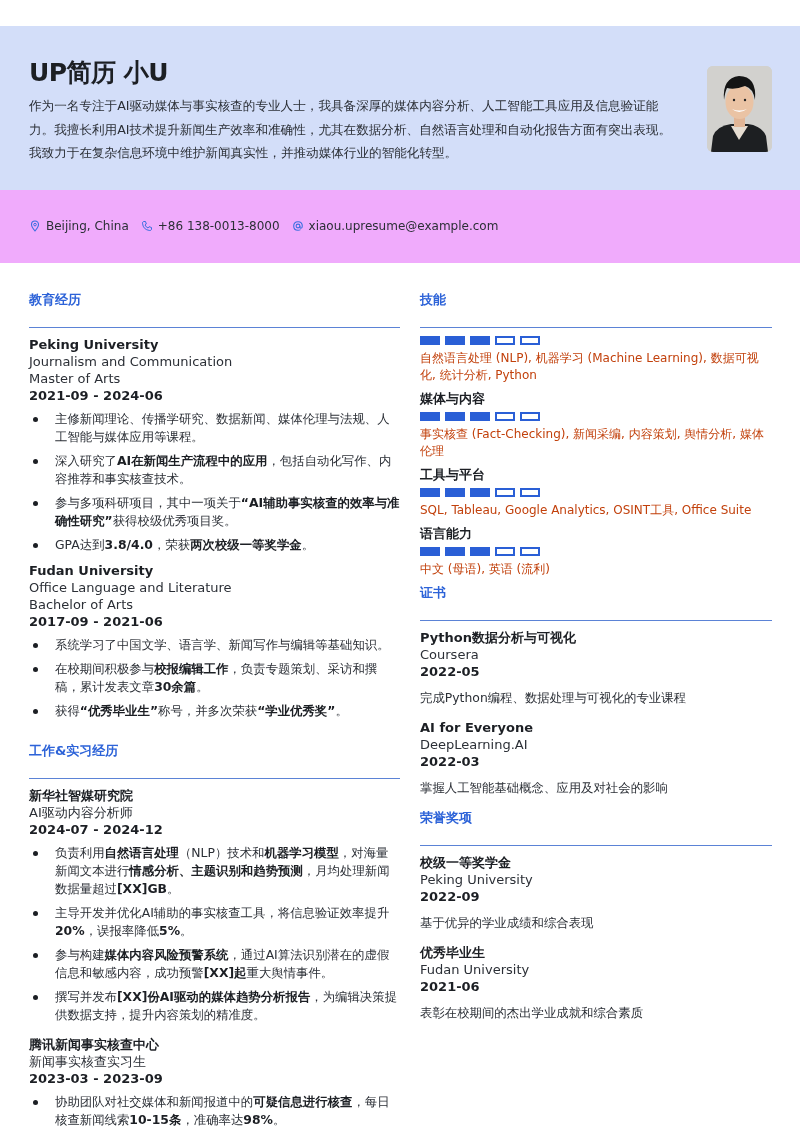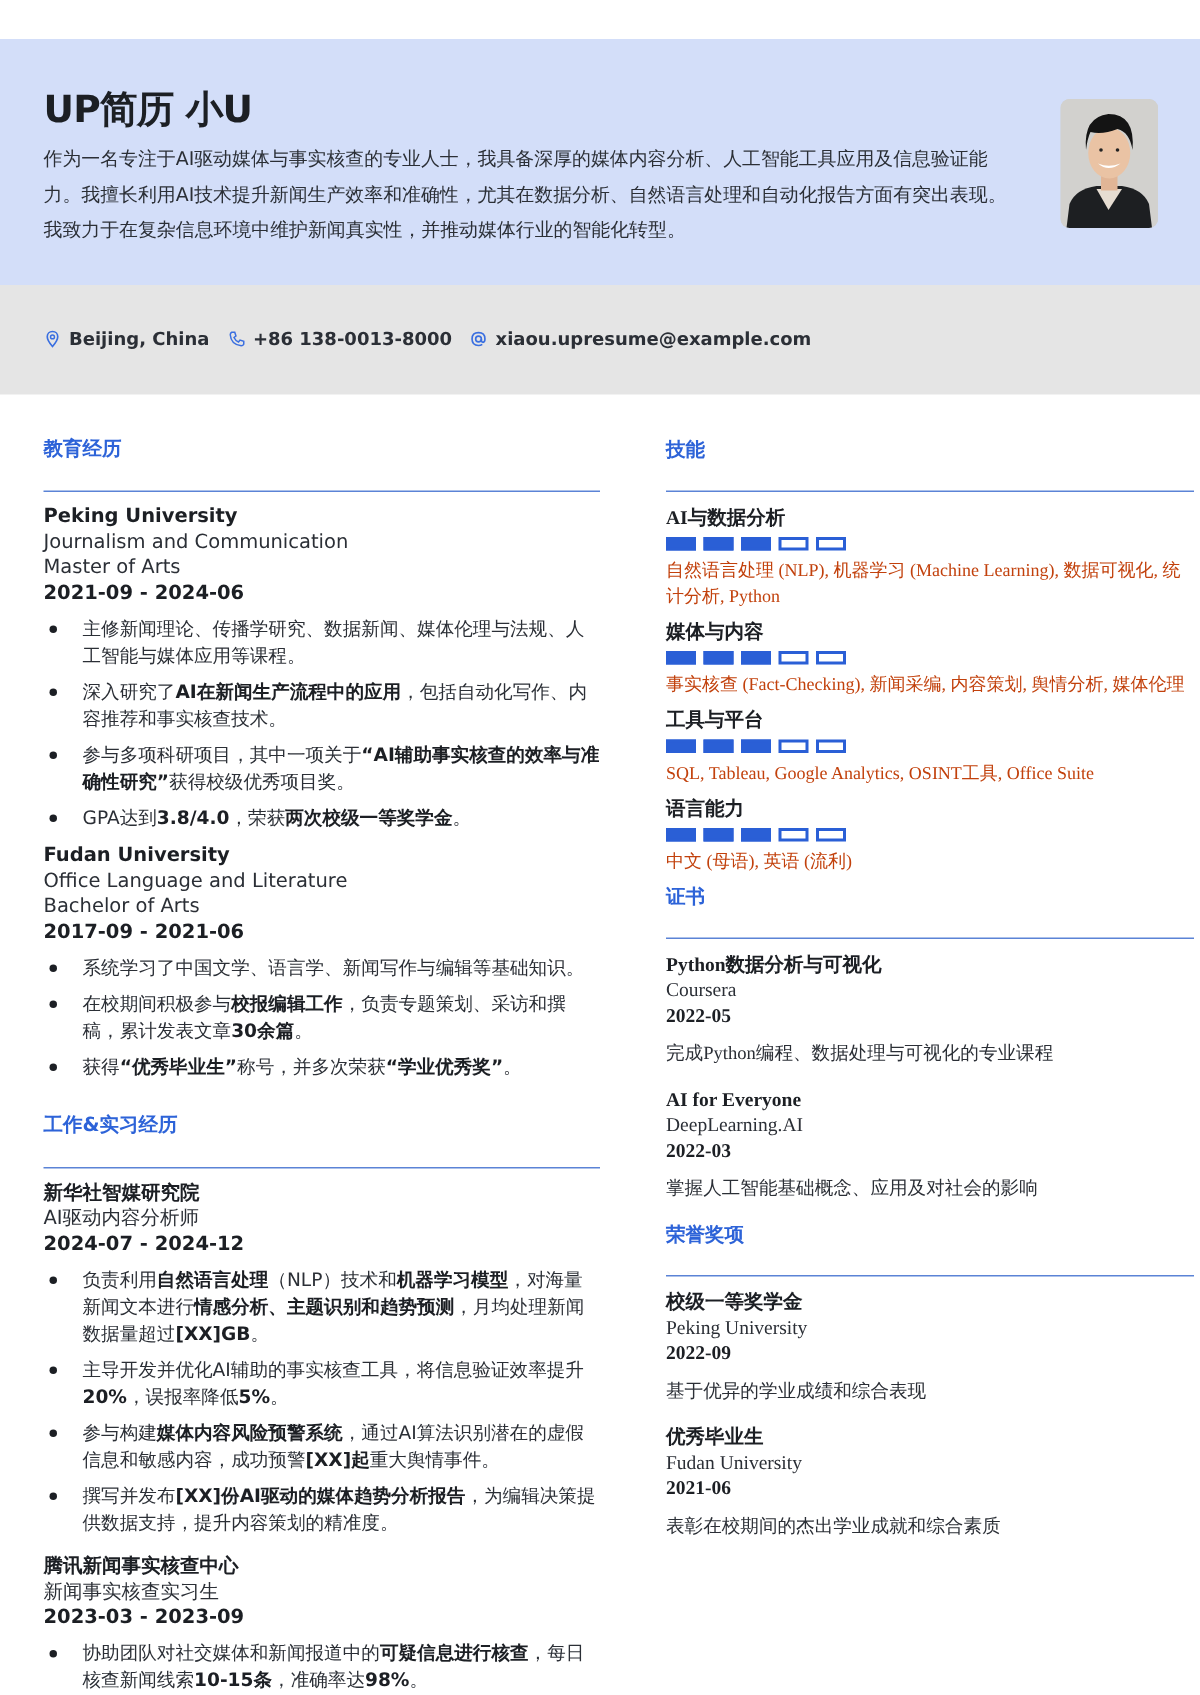--- a/index.html
+++ b/index.html
@@ -4,27 +4,27 @@
 <style>
   * { box-sizing: border-box; margin: 0; padding: 0; }
   html, body { width: 800px; height: 1130px; overflow: hidden; background: #ffffff; }
   body { font-family: "DejaVu Sans", "Liberation Sans", sans-serif; color: #1f2329; position: relative; }
 
   .header { position: absolute; left: 0; top: 26px; width: 800px; height: 164px; background: #d3def9; }
   .header .name { position: absolute; left: 29px; top: 30px; font-size: 25px; font-weight: 700; letter-spacing: -0.5px; color: #1c1f24; }
   .header .summary { position: absolute; left: 29px; top: 68px; width: 645px; font-size: 12.6px; line-height: 23.5px; color: #2b2f36; }
   .header .photo { position: absolute; left: 707px; top: 40px; width: 65px; height: 86px; border-radius: 6px; overflow: hidden; background: #cfd0cd; }
 
-  .contact { position: absolute; left: 0; top: 190px; width: 800px; height: 73px; background: #e5e5e5; font-weight: bold; }
+  .contact { position: absolute; left: 0; top: 190px; width: 800px; height: 73px; background: #f0abfc; }
   .contact .row { position: absolute; left: 29px; top: 29px; display: flex; align-items: center; font-size: 12px; color: #2b2f36; }
   .contact .item { display: flex; align-items: center; margin-right: 12px; }
   .contact .ico { width: 12px; height: 12px; margin-right: 5px; display: inline-flex; }
 
   .col-left { position: absolute; left: 29px; top: 291px; width: 371px; }
-  .col-right { position: absolute; left: 444px; top: 291px; width: 352px; font-family: Liberation Serif, serif; }
+  .col-right { position: absolute; left: 420px; top: 291px; width: 352px; }
 
   .sec-title { font-size: 13px; font-weight: 700; color: #2d63d8; padding-bottom: 19px; border-bottom: 1.5px solid #5b83d6; margin-bottom: 8px; line-height: 17px; }
   .entry { margin-bottom: 8px; }
   .e-title { font-size: 13px; font-weight: 700; color: #1c1f24; line-height: 17px; }
   .e-sub { font-size: 13px; color: #2b2f36; line-height: 17px; }
   .e-date { font-size: 13px; font-weight: 700; color: #1c1f24; line-height: 17px; }
   ul.bullets { list-style: none; margin-top: 6px; }
   ul.bullets li { position: relative; padding-left: 26px; font-size: 12.4px; line-height: 18px; color: #2b2f36; margin-bottom: 6px; }
   ul.bullets li::before { content: ""; position: absolute; left: 4px; top: 7px; width: 5px; height: 5px; border-radius: 50%; background: #1c1f24; }
   b { font-weight: 700; color: #1c1f24; }
@@ -144,21 +144,20 @@
         </div>
       </div>
   </section>
 </div>
 
 <div class="col-right">
   <section>
     <div class="sec-title">技能</div>
     <div id="skill-list">
         <div class="skill">
-          <div class="s-name">AI与数据分析</div>
           <div class="bars">
             <span class="bar on"></span>
             <span class="bar on"></span>
             <span class="bar on"></span>
             <span class="bar"></span>
             <span class="bar"></span>
           </div>
           <div class="s-desc">自然语言处理 (NLP), 机器学习 (Machine Learning), 数据可视化, 统计分析, Python</div>
         </div>
         <div class="skill">

